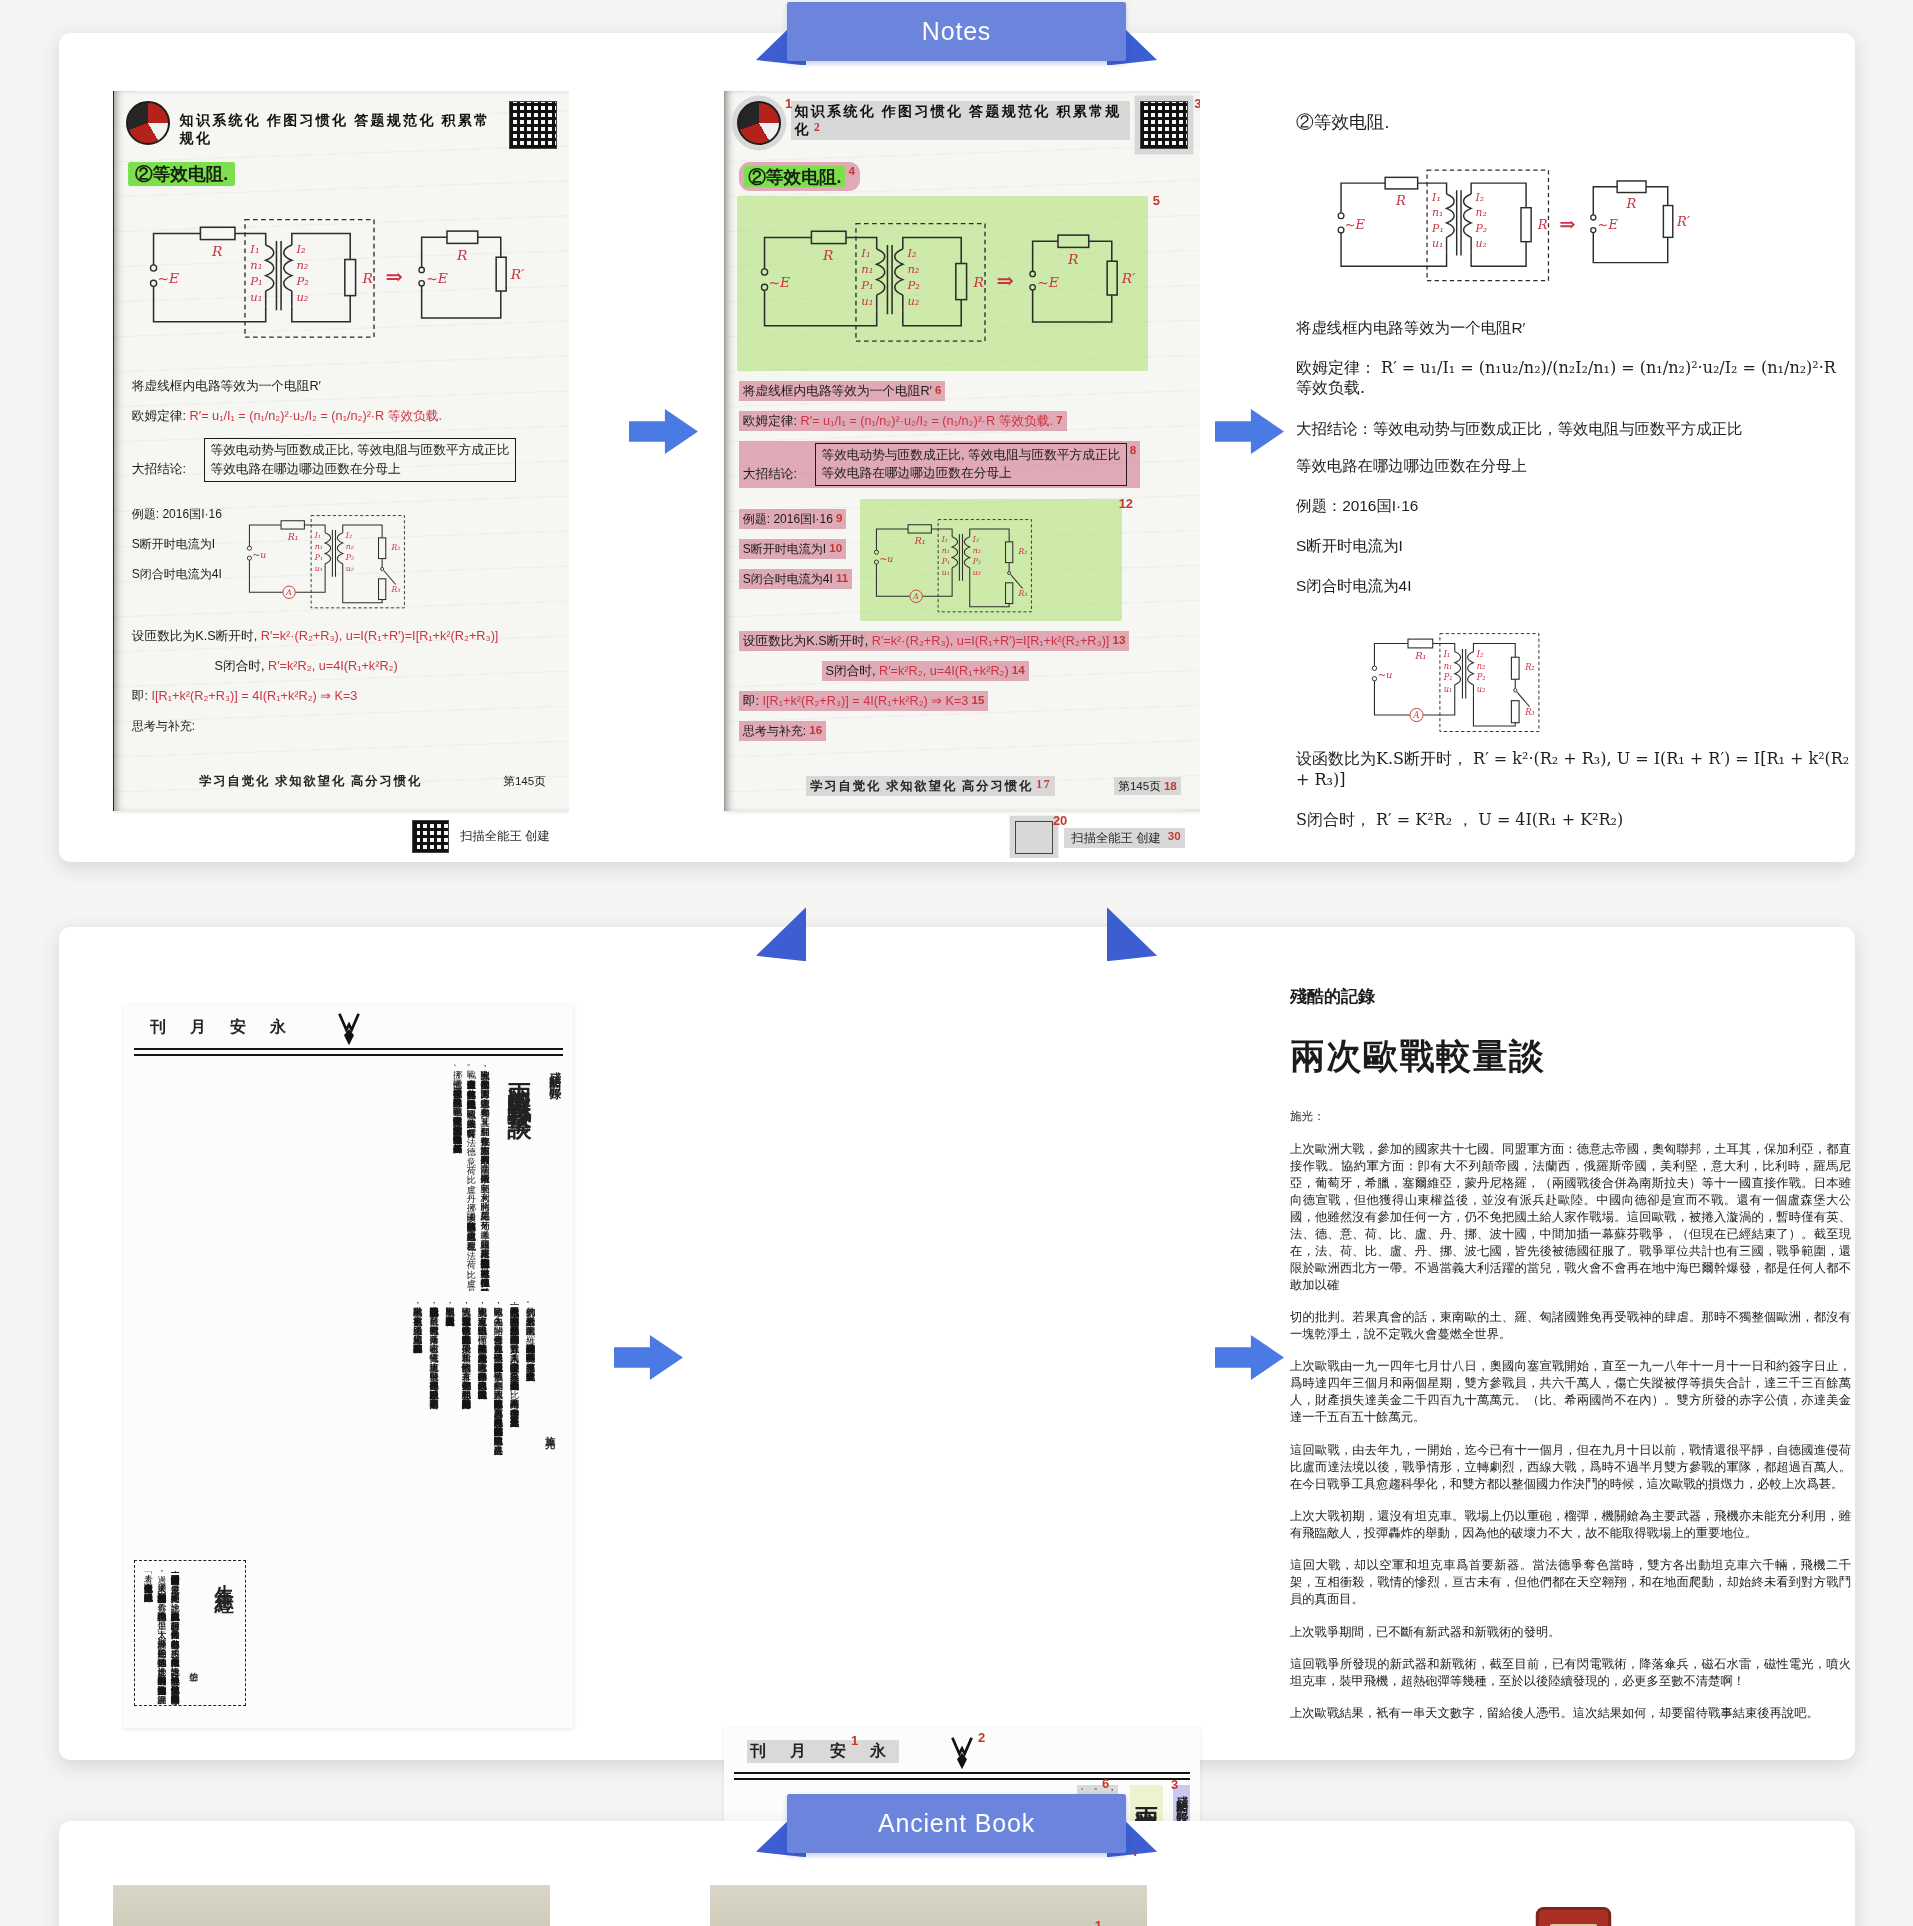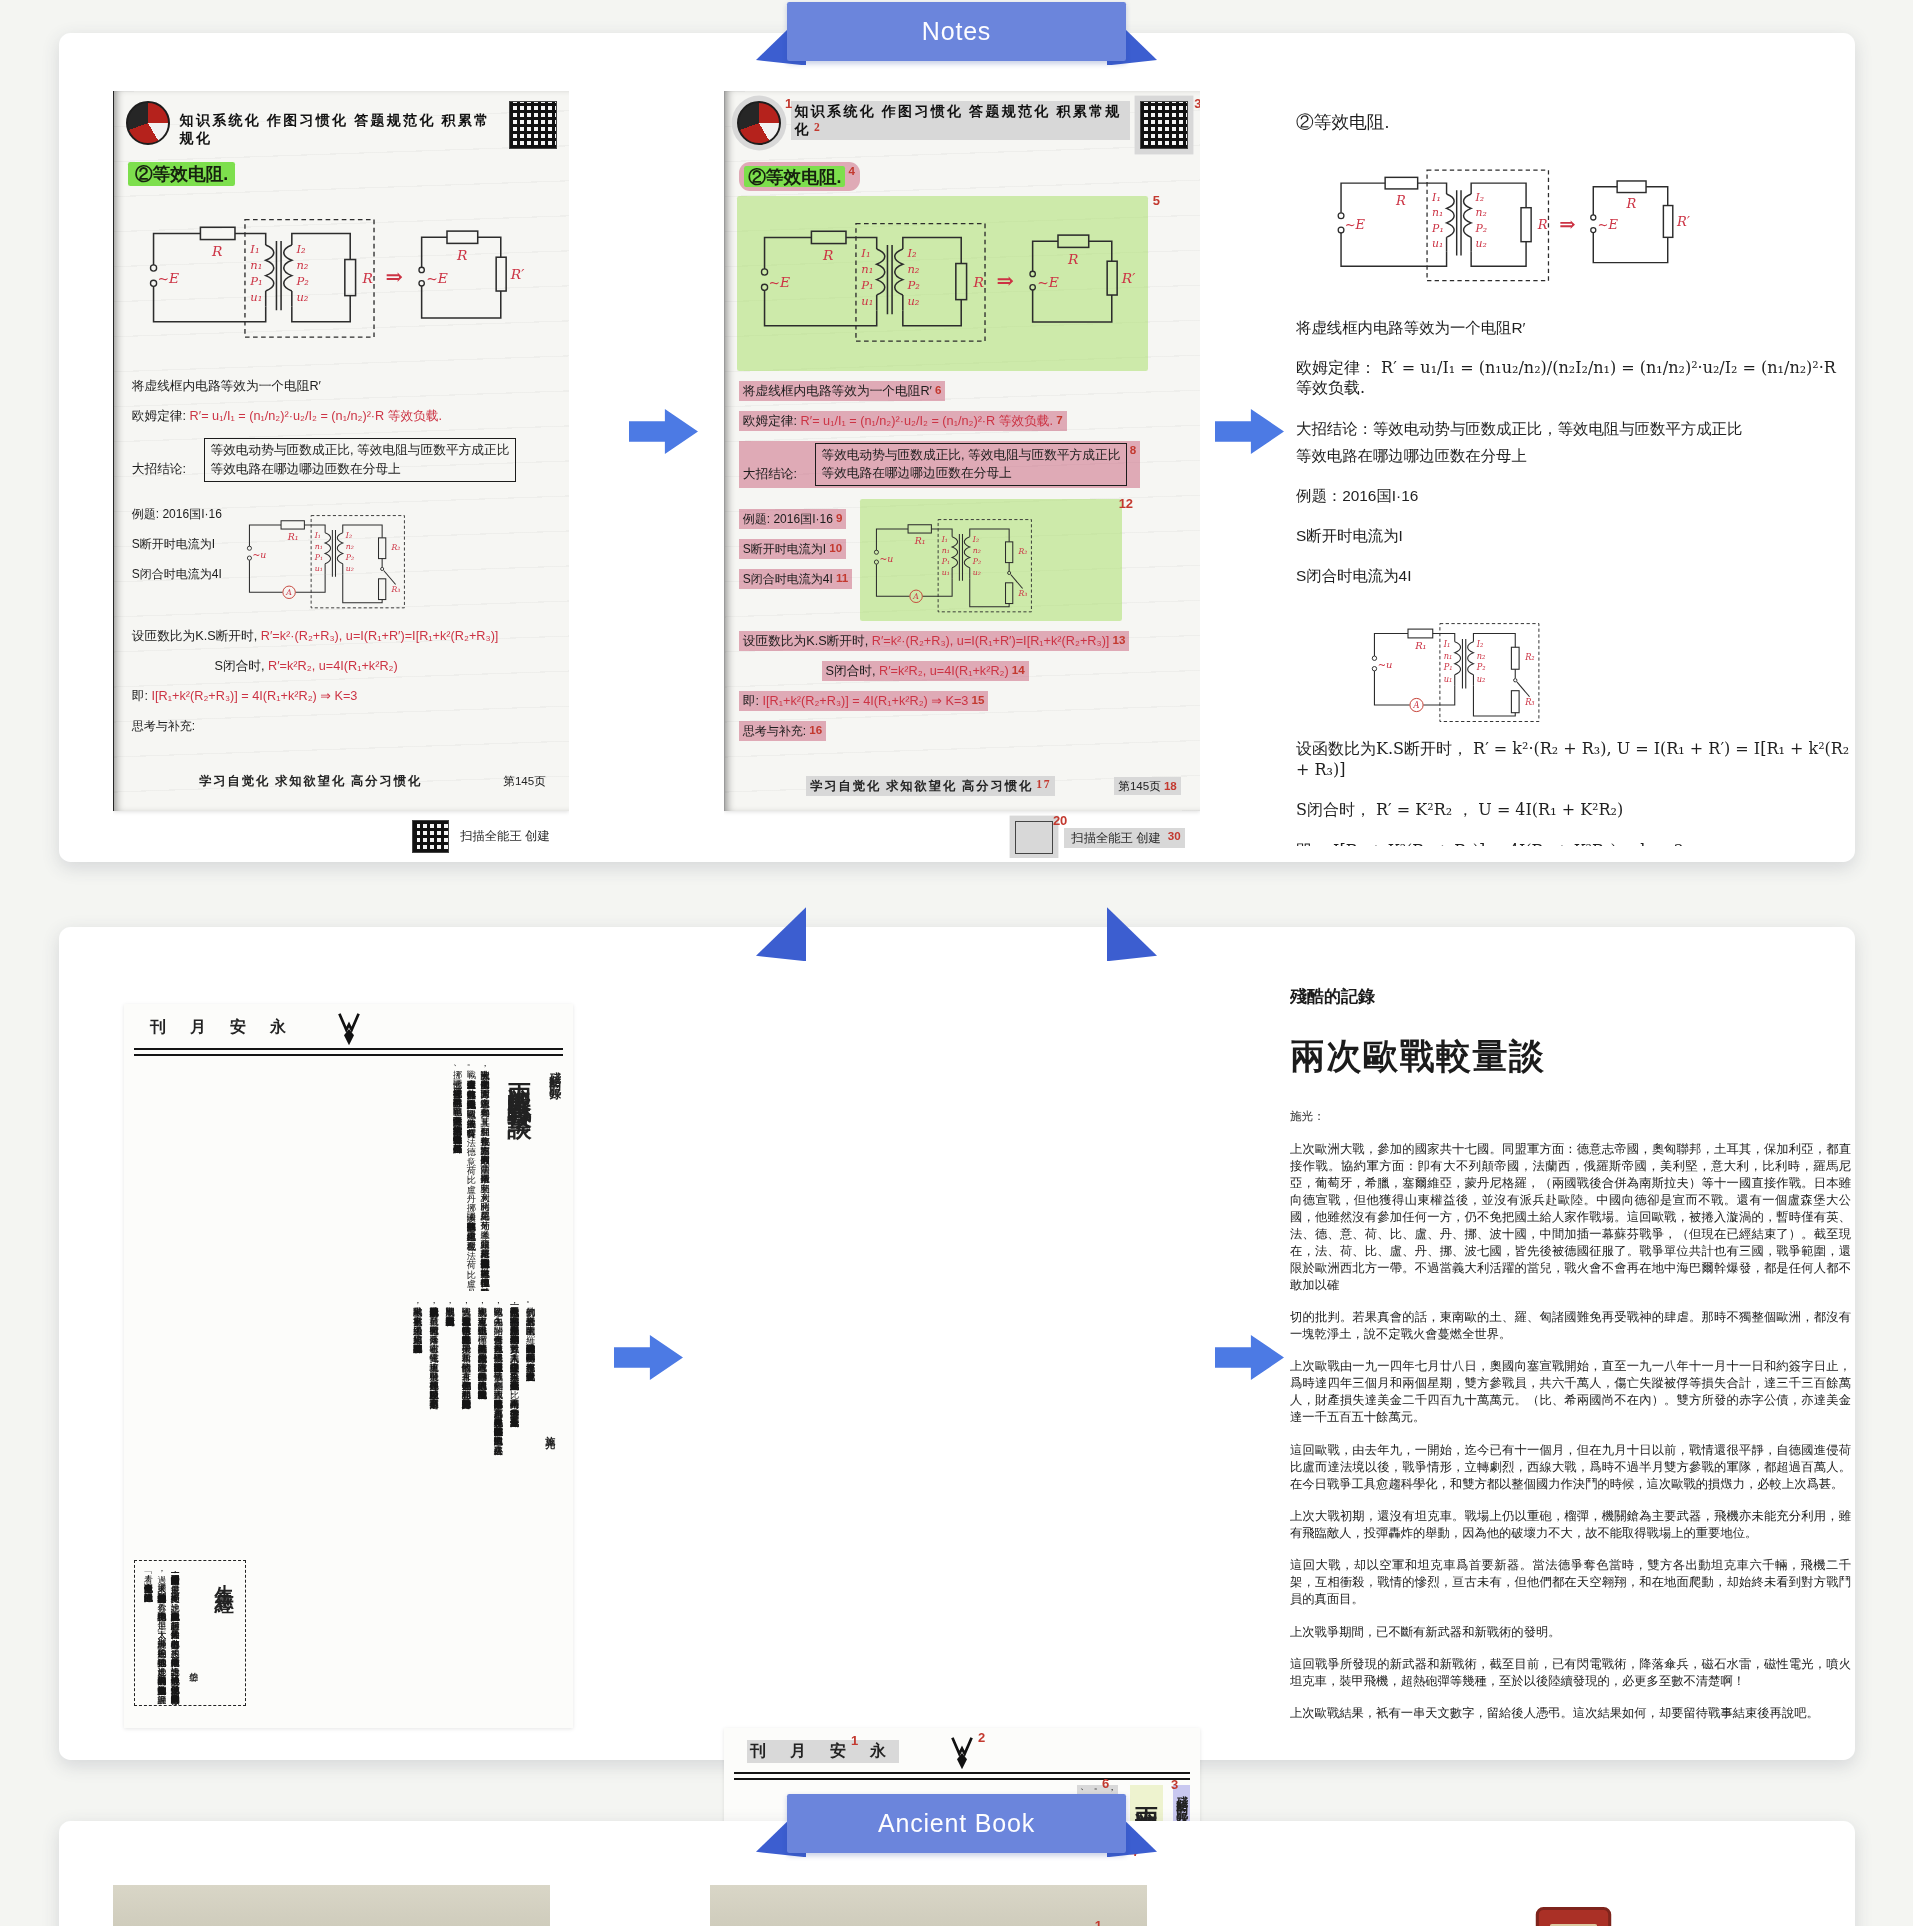--- a/index.html
+++ b/index.html
@@ -389,21 +389,21 @@
         <text x="758" y="228" class="rl big">~E</text>
         <path d="M746 188 V110 H812 M892 110 H952 V162 M952 250 V320 H746 V237"></path>
         <rect class="res" x="812" y="94" width="80" height="32"></rect>
         <text x="838" y="168" class="rl big">R</text>
         <rect class="res" x="940" y="162" width="26" height="88"></rect>
         <text x="978" y="218" class="rl big">R′</text>
       </svg>
     </div>
     <p>将虚线框内电路等效为一个电阻R′</p>
     <p class="math">欧姆定律： R′ = u₁/I₁ = (n₁u₂/n₂)/(n₂I₂/n₁) = (n₁/n₂)²·u₂/I₂ = (n₁/n₂)²·R 等效负载.</p>
-    <p style="margin-bottom:7px">大招结论：等效电动势与匝数成正比，等效电阻与匝数平方成正比</p>
+    <p style="margin-bottom:17px">大招结论：等效电动势与匝数成正比，等效电阻与匝数平方成正比</p>
     <p>等效电路在哪边哪边匝数在分母上</p>
     <p>例题：2016国I·16</p>
     <p>S断开时电流为I</p>
     <p>S闭合时电流为4I</p>
     <div class="octr" style="margin-left:65px">
       <svg class="ckt" width="270" height="121" viewBox="0 0 980 440">
         <circle class="node" cx="48" cy="190" r="8"></circle>
           <circle class="node" cx="48" cy="228" r="8"></circle>
         <text x="60" y="226" class="rl big">~u</text>
         <path d="M48 182 V100 H170 M260 100 H340 V130 M48 236 V360 H176 M226 360 H340 V290"></path>

